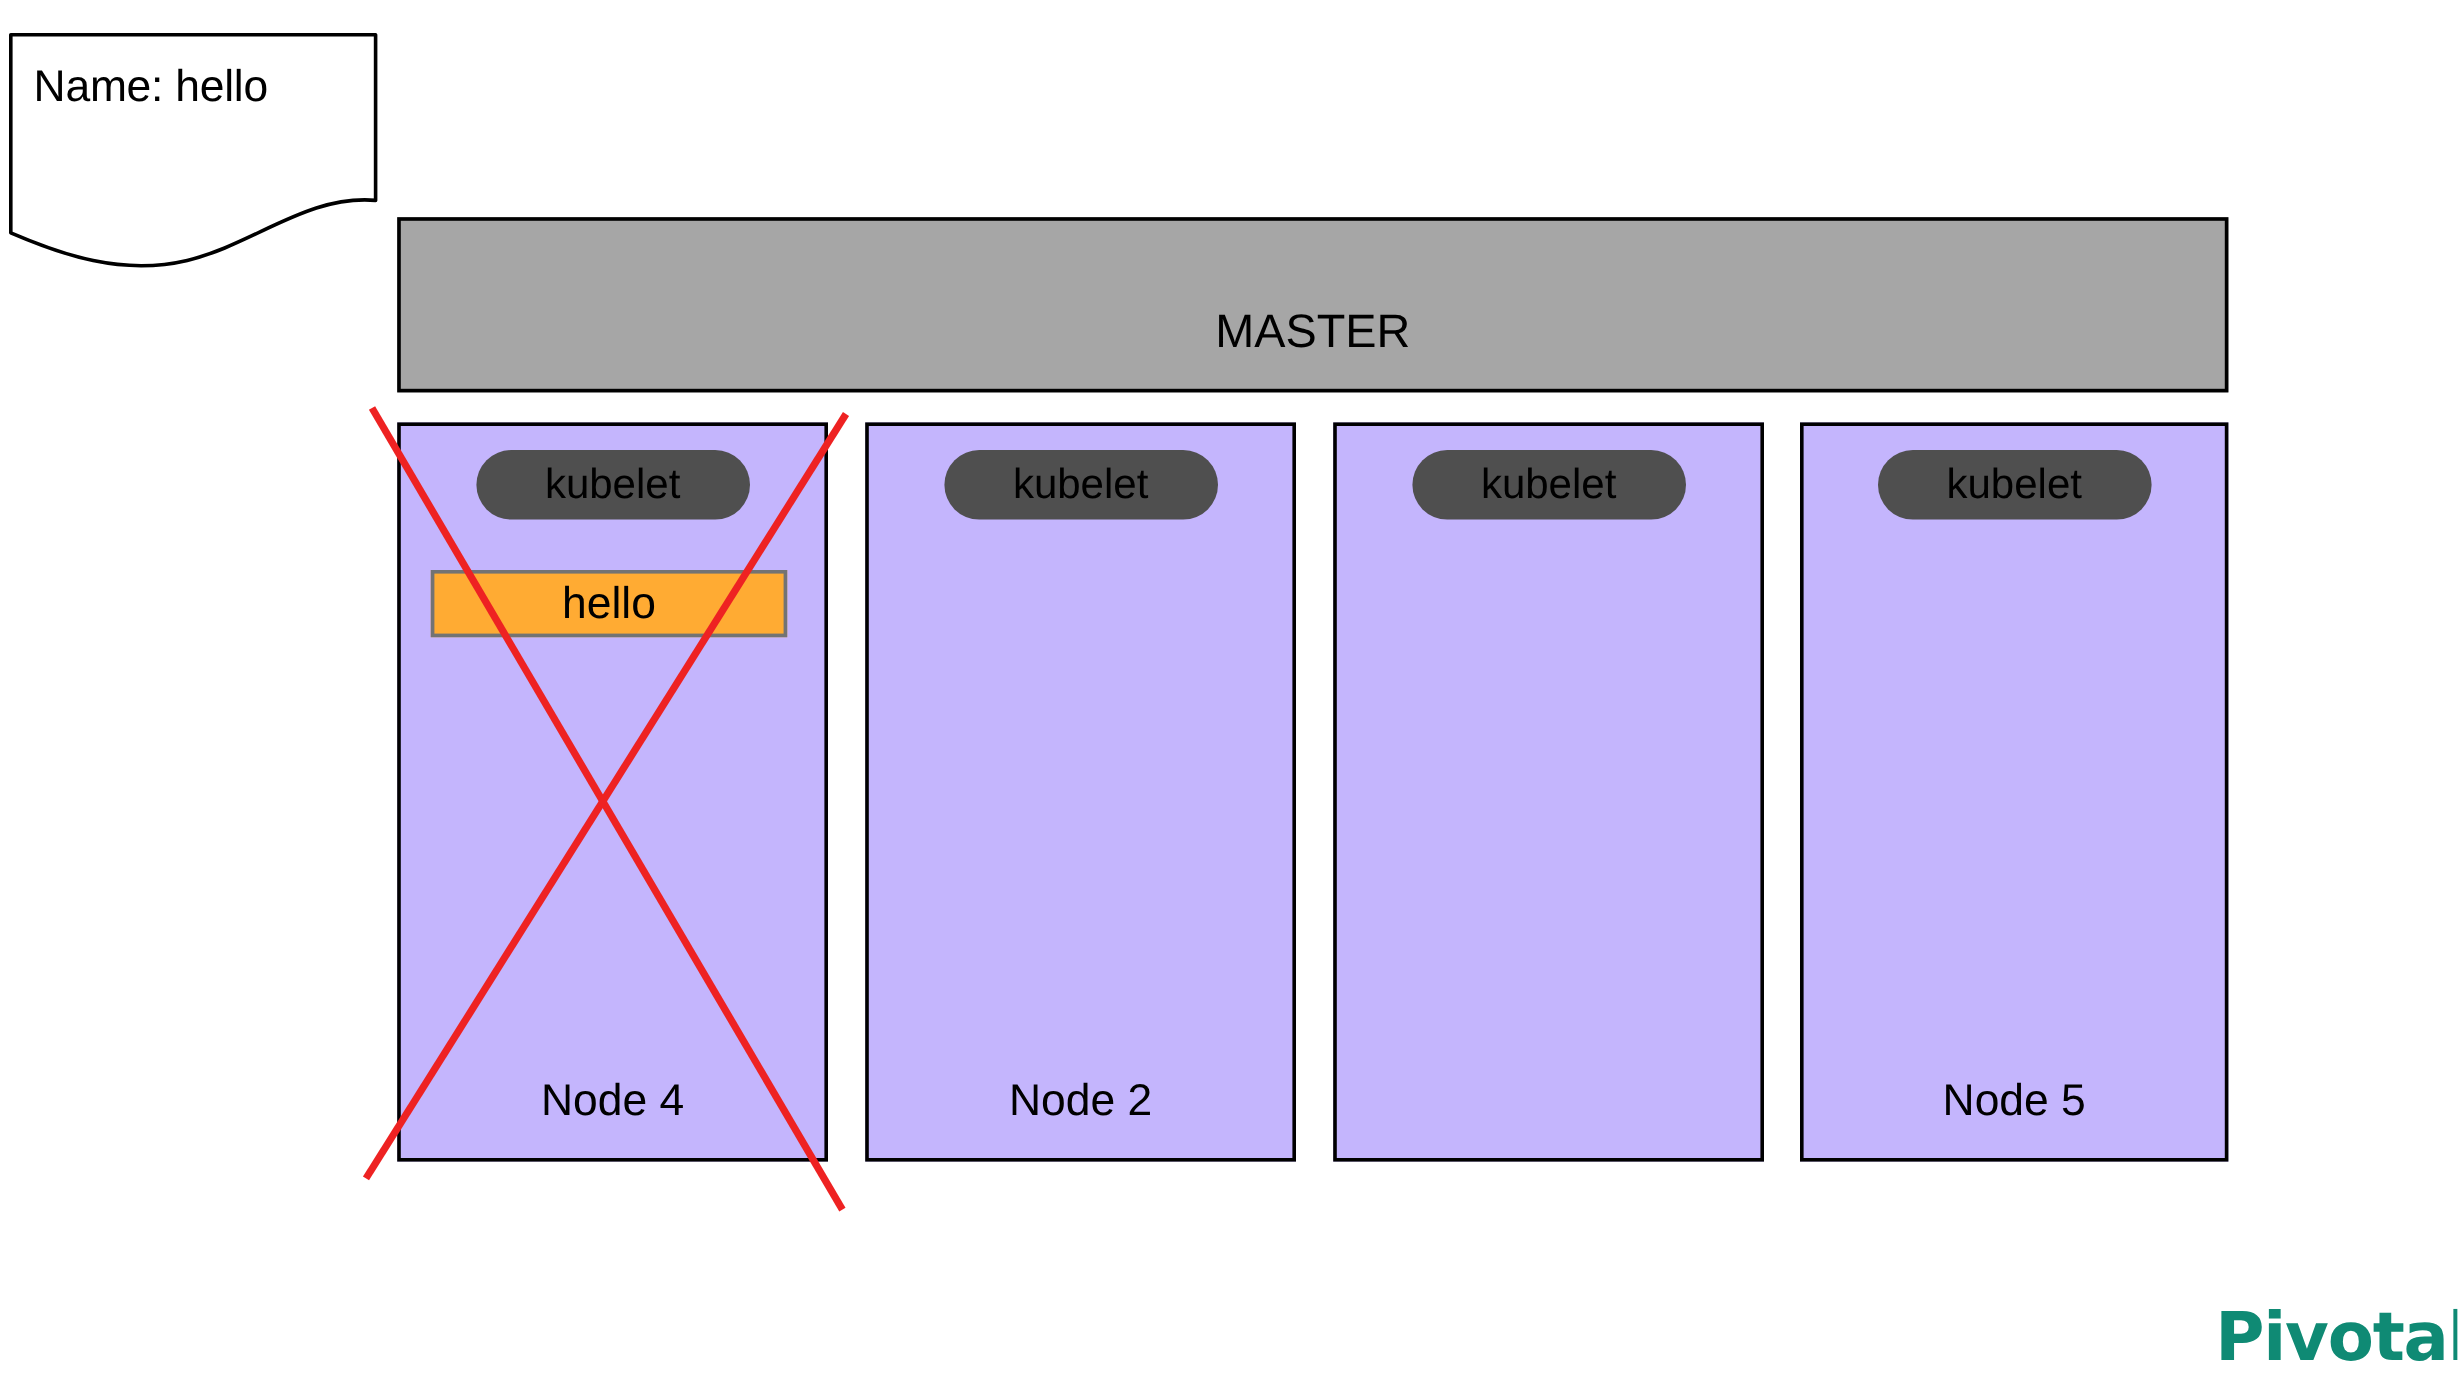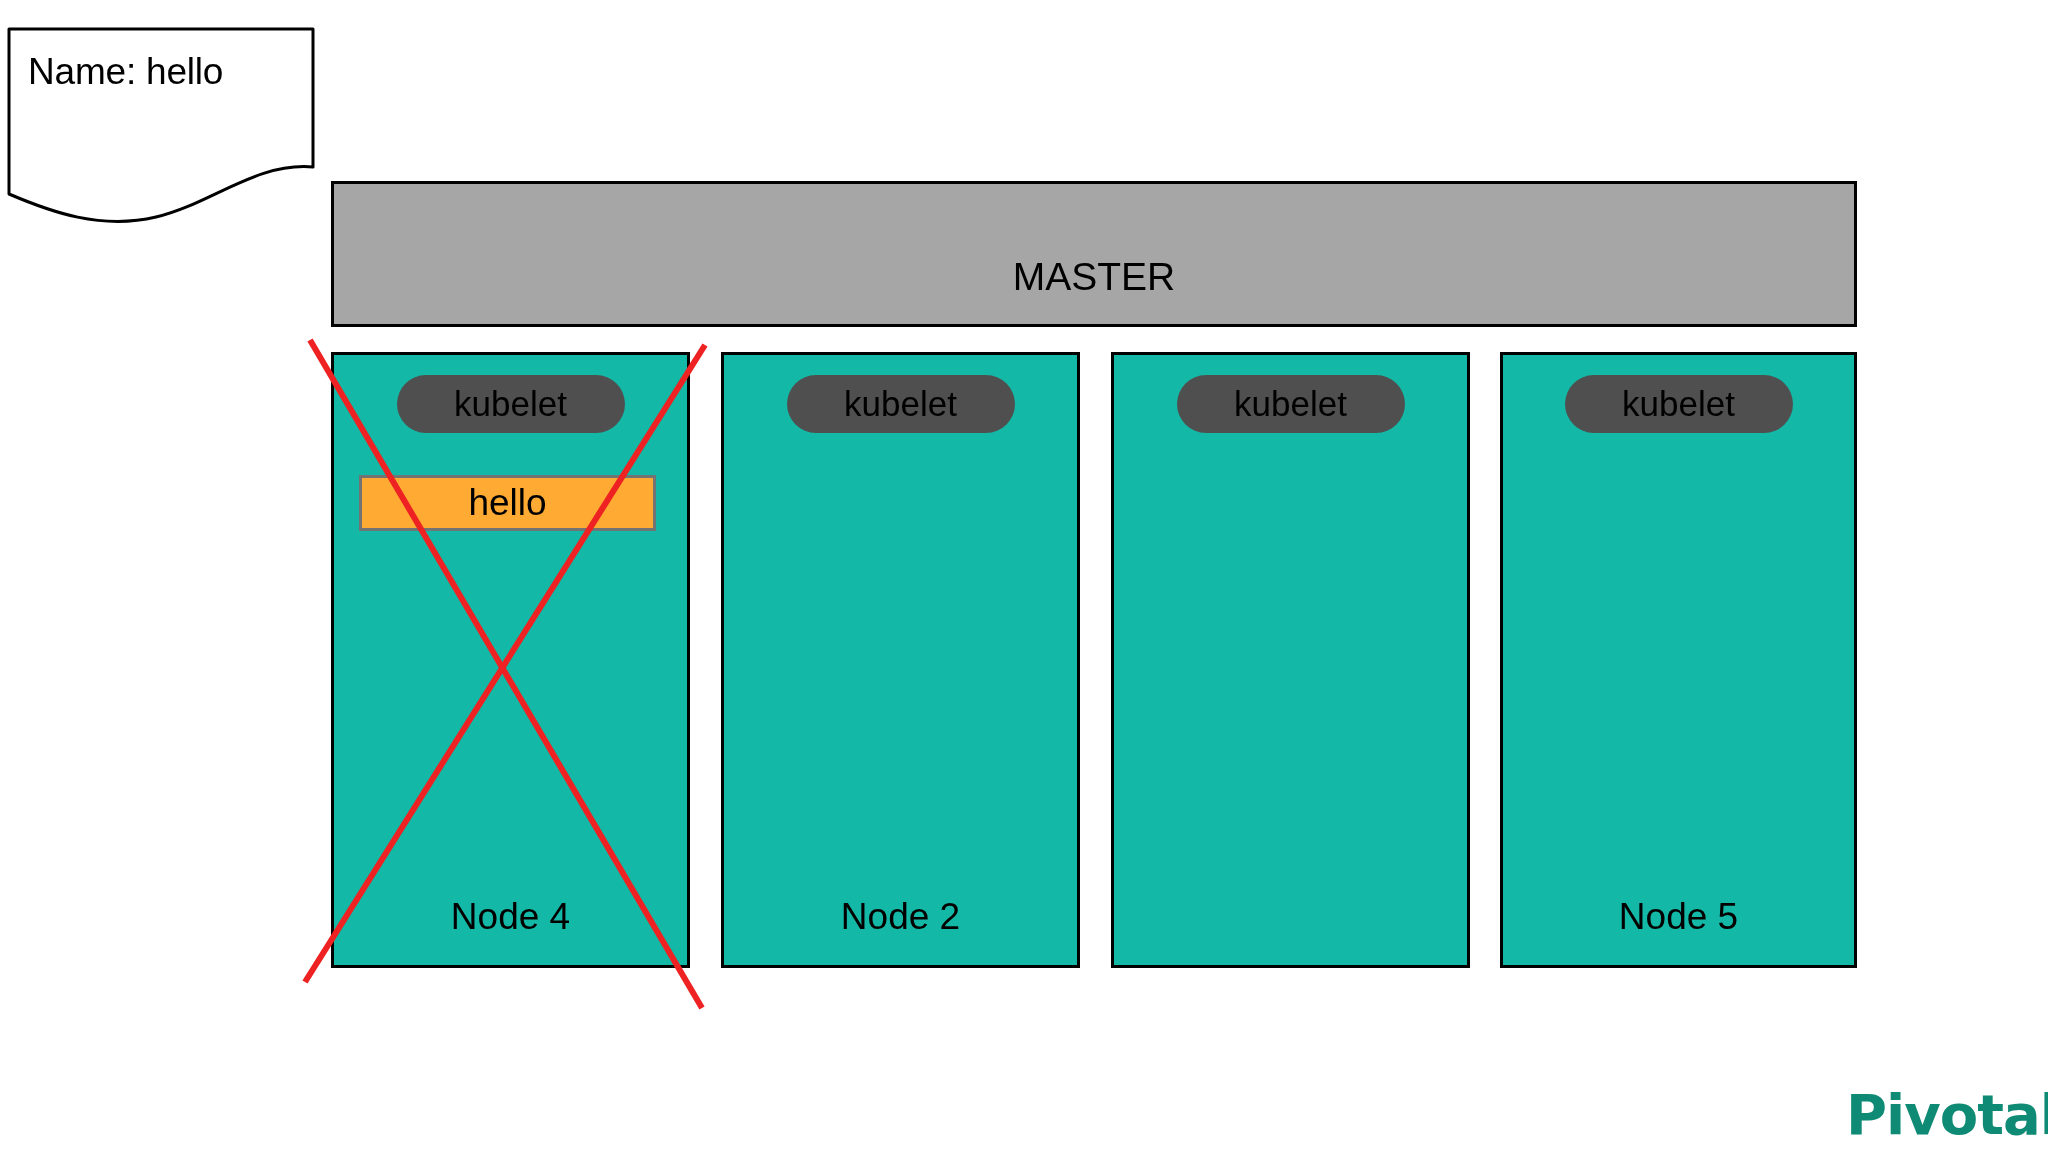--- a/index.html
+++ b/index.html
@@ -93,21 +93,21 @@
     font-size: 35px;
     left: 50%;
     margin-left: -114px;
   }
 
   
   .node {
     position: absolute;
     top: 352px;
     height: 616px;
-    background: #14b8a6;
+    background: #c4b5fd;
     border: 3px solid #000000;
     box-sizing: border-box;
   }
   #node-1 { left: 331px;  width: 359px; }
   #node-2 { left: 721px;  width: 359px; }
   #node-3 { left: 1111px; width: 359px; }
   #node-4 { left: 1500px; width: 357px; }
 
   .node-label {
     position: absolute;

